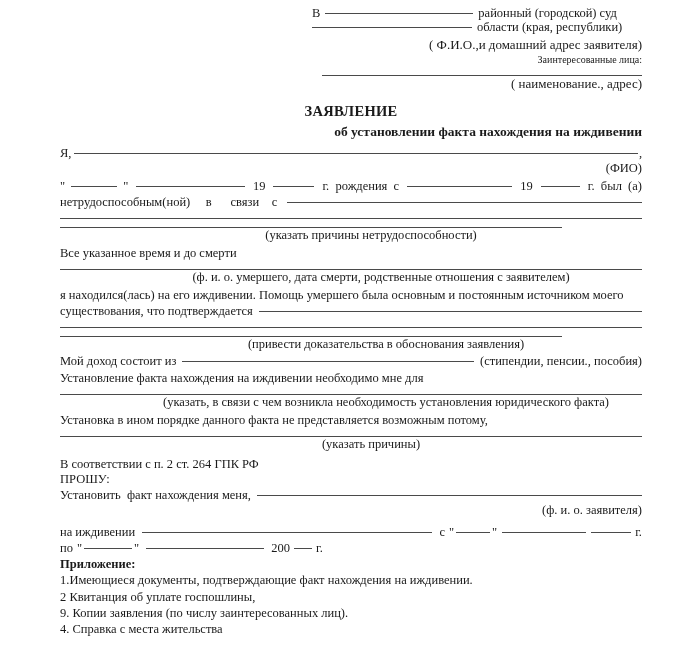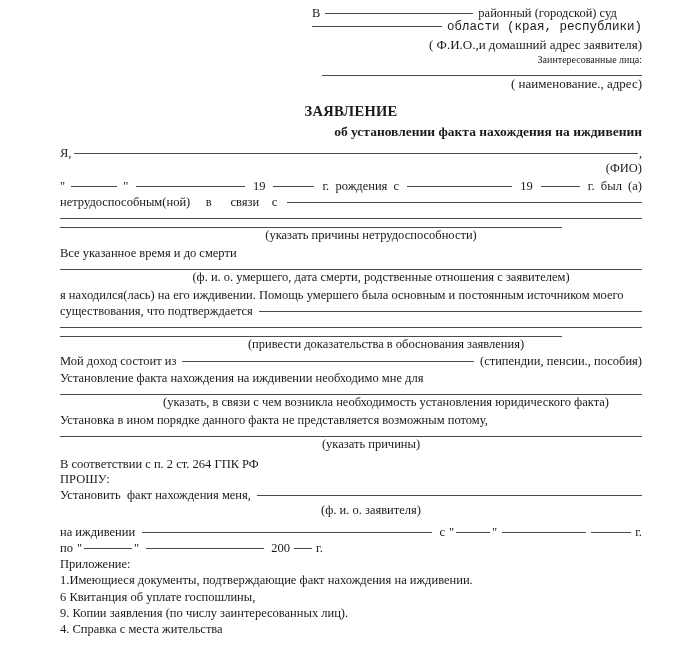--- a/index.html
+++ b/index.html
@@ -112,21 +112,21 @@
 
   .line-under {
     border-bottom: 1px solid #4a4a4a;
     height: 0;
   }
 
   .plain { line-height: 1.22; font-size: 12.5px; }
 
   
   .att-head {
-    font-weight: normal;
+    font-weight: bold;
     font-size: 12.5px;
     line-height: 1.3;
   }
   .att-item {
     font-size: 12.5px;
     line-height: 1.3;
   }
 </style>
 </head>
 <body>
@@ -134,21 +134,21 @@
 <div class="page">
 
   <div class="header-block">
 
     <div class="row hdr-line-1">
       <span class="t">В</span>
       <span class="rule-fixed" style="margin:0 5px;"></span>
       <span class="t">районный (городской) суд</span>
     </div>
 
-    <div class="row hdr-line-2" style="justify-content:flex-end;font-family:Liberation Mono, monospace;">
+    <div class="row hdr-line-2" style="justify-content:flex-start;">
       <span class="rule-fixed" style="margin-right:5px;"></span>
       <span class="t">области (края, республики)</span>
     </div>
 
     <div class="spacer2"></div>
 
 
     <div class="hdr-caption">( Ф.И.О.,и домашний адрес заявителя)</div>
 
     <div class="hdr-interested">Заинтересованные лица:</div>
@@ -257,21 +257,21 @@
     <div class="spacer4"></div>
 
     <div class="plain">В соответствии с п. 2 ст. 264 ГПК РФ</div>
     <div class="plain">ПРОШУ:</div>
 
     <div class="row" style="margin-top:1px;">
       <span class="t">Установить  факт нахождения меня,</span>
       <span class="rule" style="margin-left:6px;"></span>
     </div>
 
-    <div class="label-center" style="padding-left:40px;">(ф. и. о. заявителя)</div>
+    <div class="label-center" style="padding-left:40px;text-align:right;">(ф. и. о. заявителя)</div>
 
     <div class="spacer6"></div>
 
     <div class="row">
       <span class="t">на иждивении</span>
       <span class="rule" style="margin:0 7px;"></span>
       <span class="t">с</span>
       <span class="t dq" style="margin-left:4px;">"</span>
       <span class="rule-fixed" style="width:34px;margin:0 2px;"></span>
       <span class="t dq">"</span>
@@ -290,18 +290,18 @@
       <span class="t dq">"</span>
       <span class="rule-fixed" style="width:118px;margin:0 7px;"></span>
       <span class="t">200</span>
       <span class="rule-fixed" style="width:18px;margin:0 4px;"></span>
       <span class="t">г.</span>
     </div>
 
     <div class="att-head">Приложение:</div>
 
     <div class="att-item">1.Имеющиеся документы, подтверждающие факт нахождения на иждивении.</div>
-    <div class="att-item">6 Квитанция об уплате госпошлины,</div>
+    <div class="att-item">2 Квитанция об уплате госпошлины,</div>
     <div class="att-item">9. Копии заявления (по числу заинтересованных лиц).</div>
     <div class="att-item">4. Справка с места жительства</div>
 
   </div>
 </div>
 
 </body></html>

